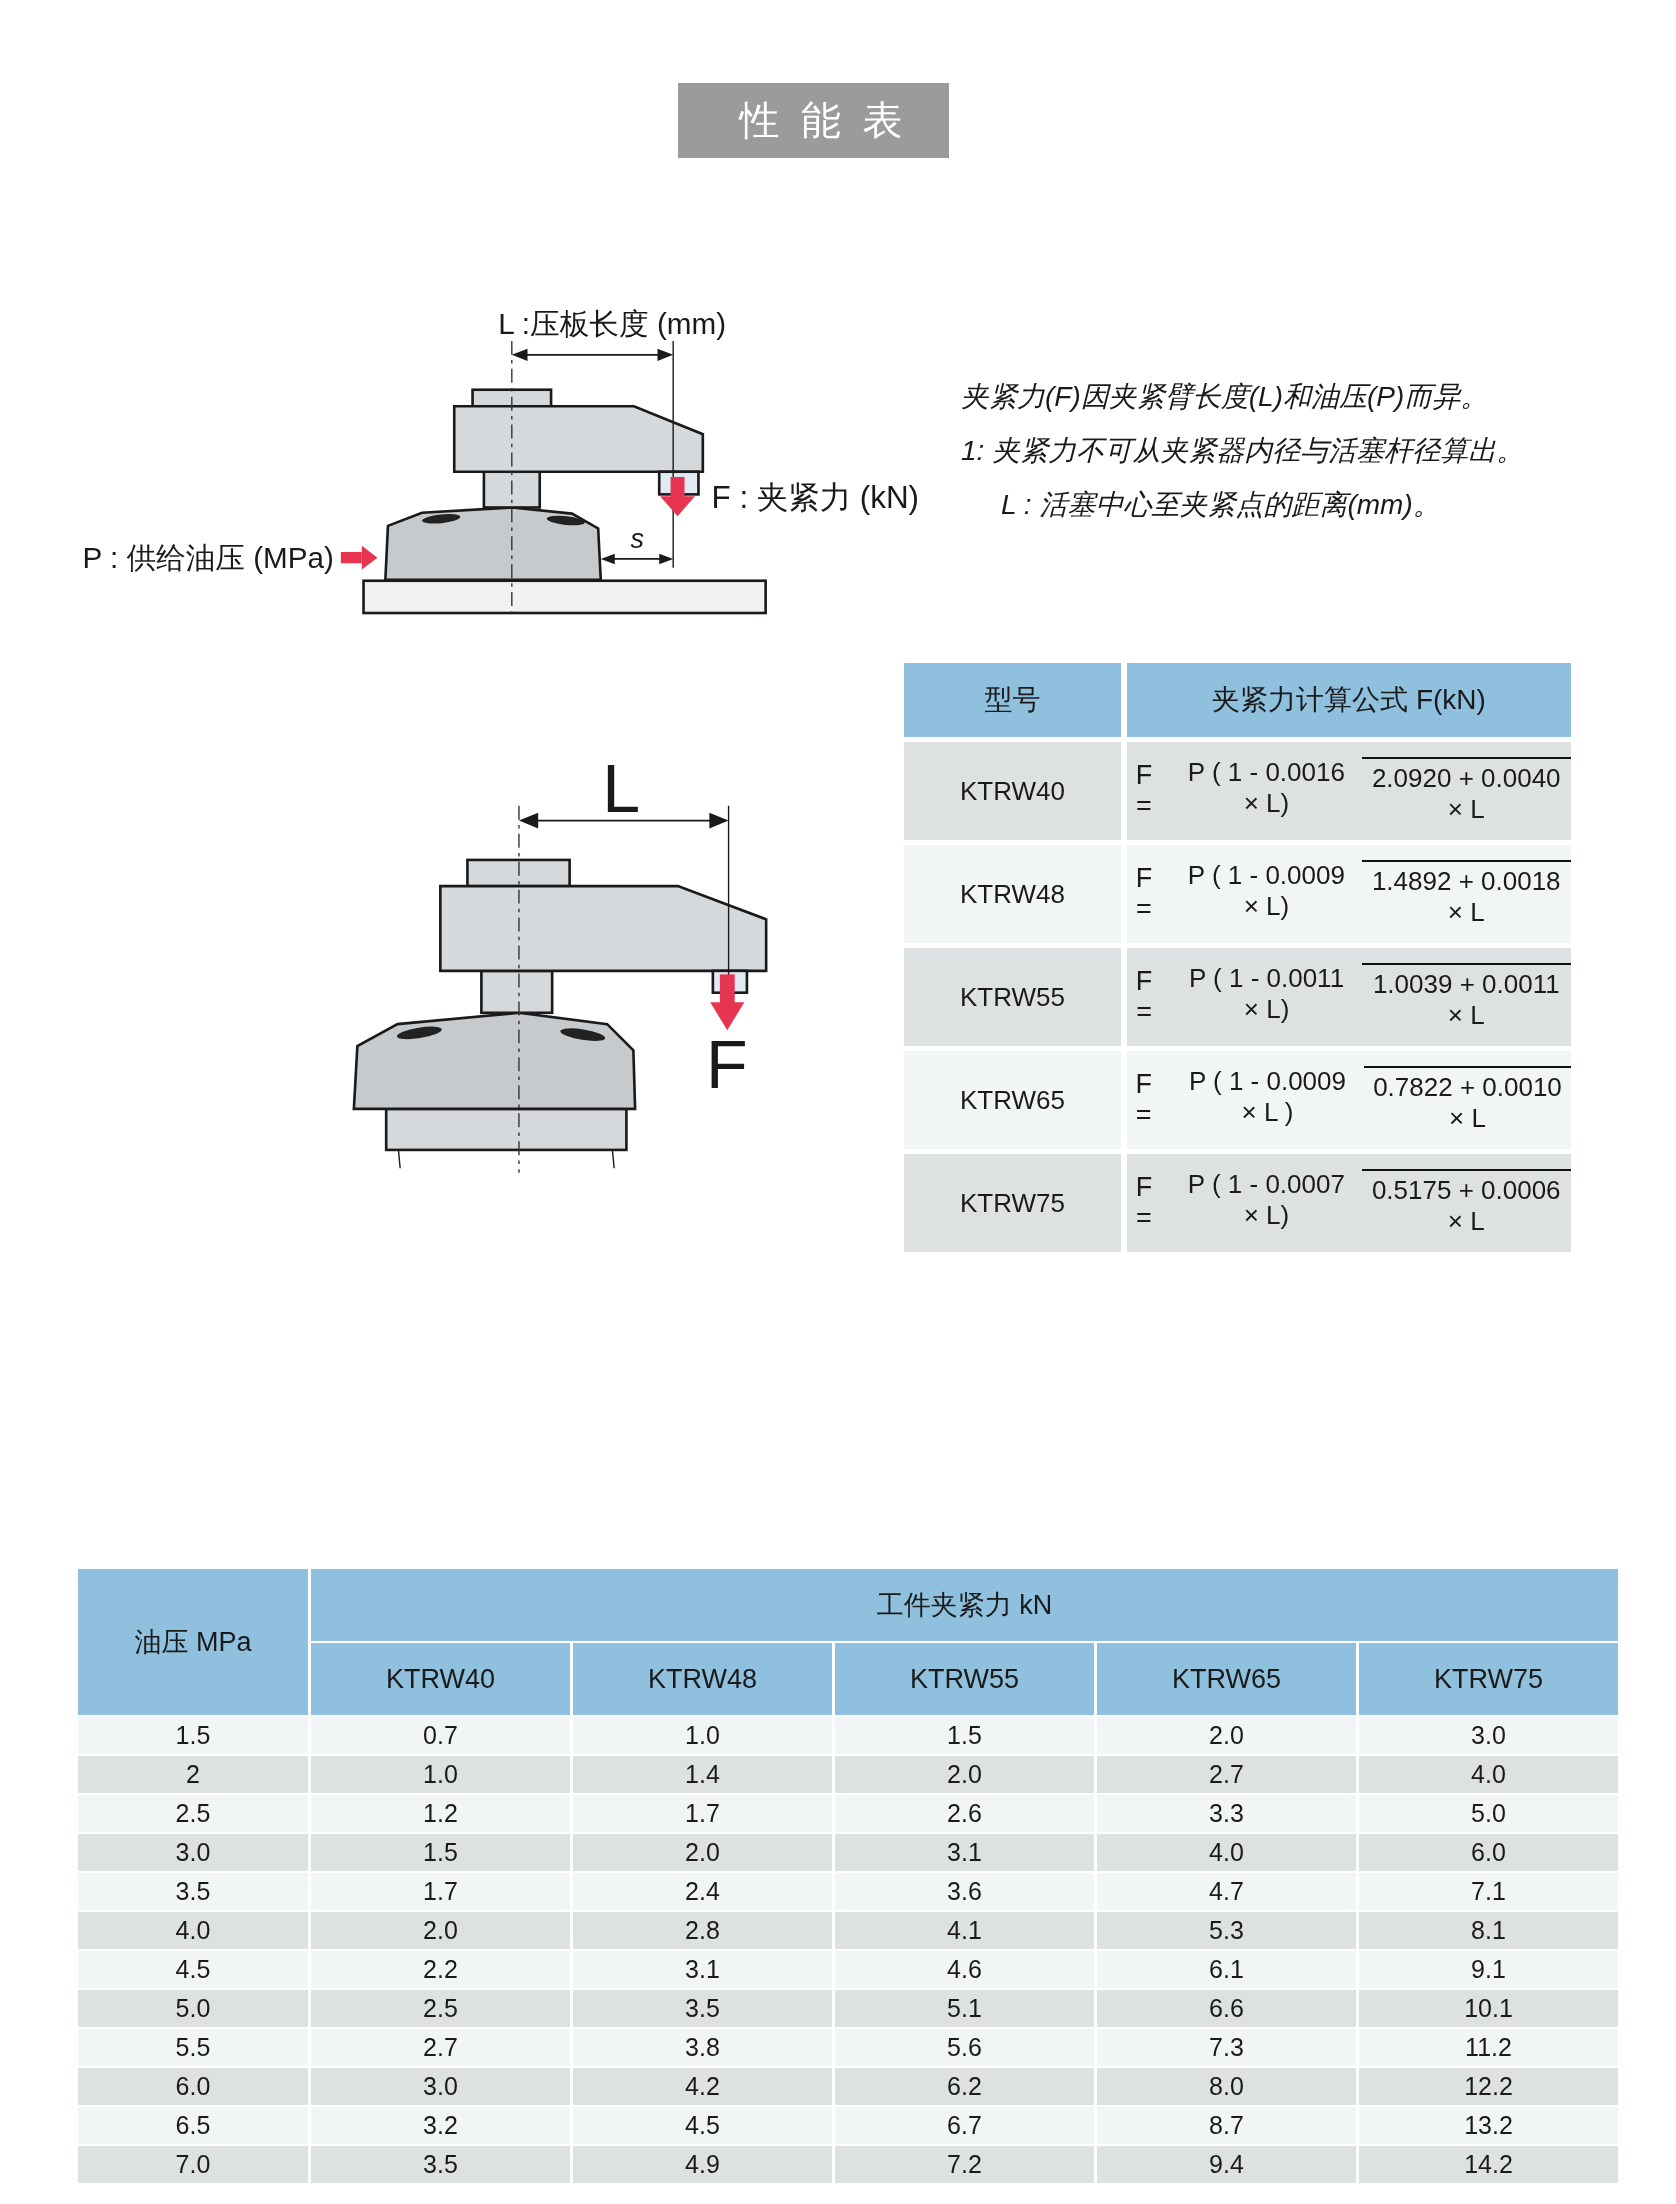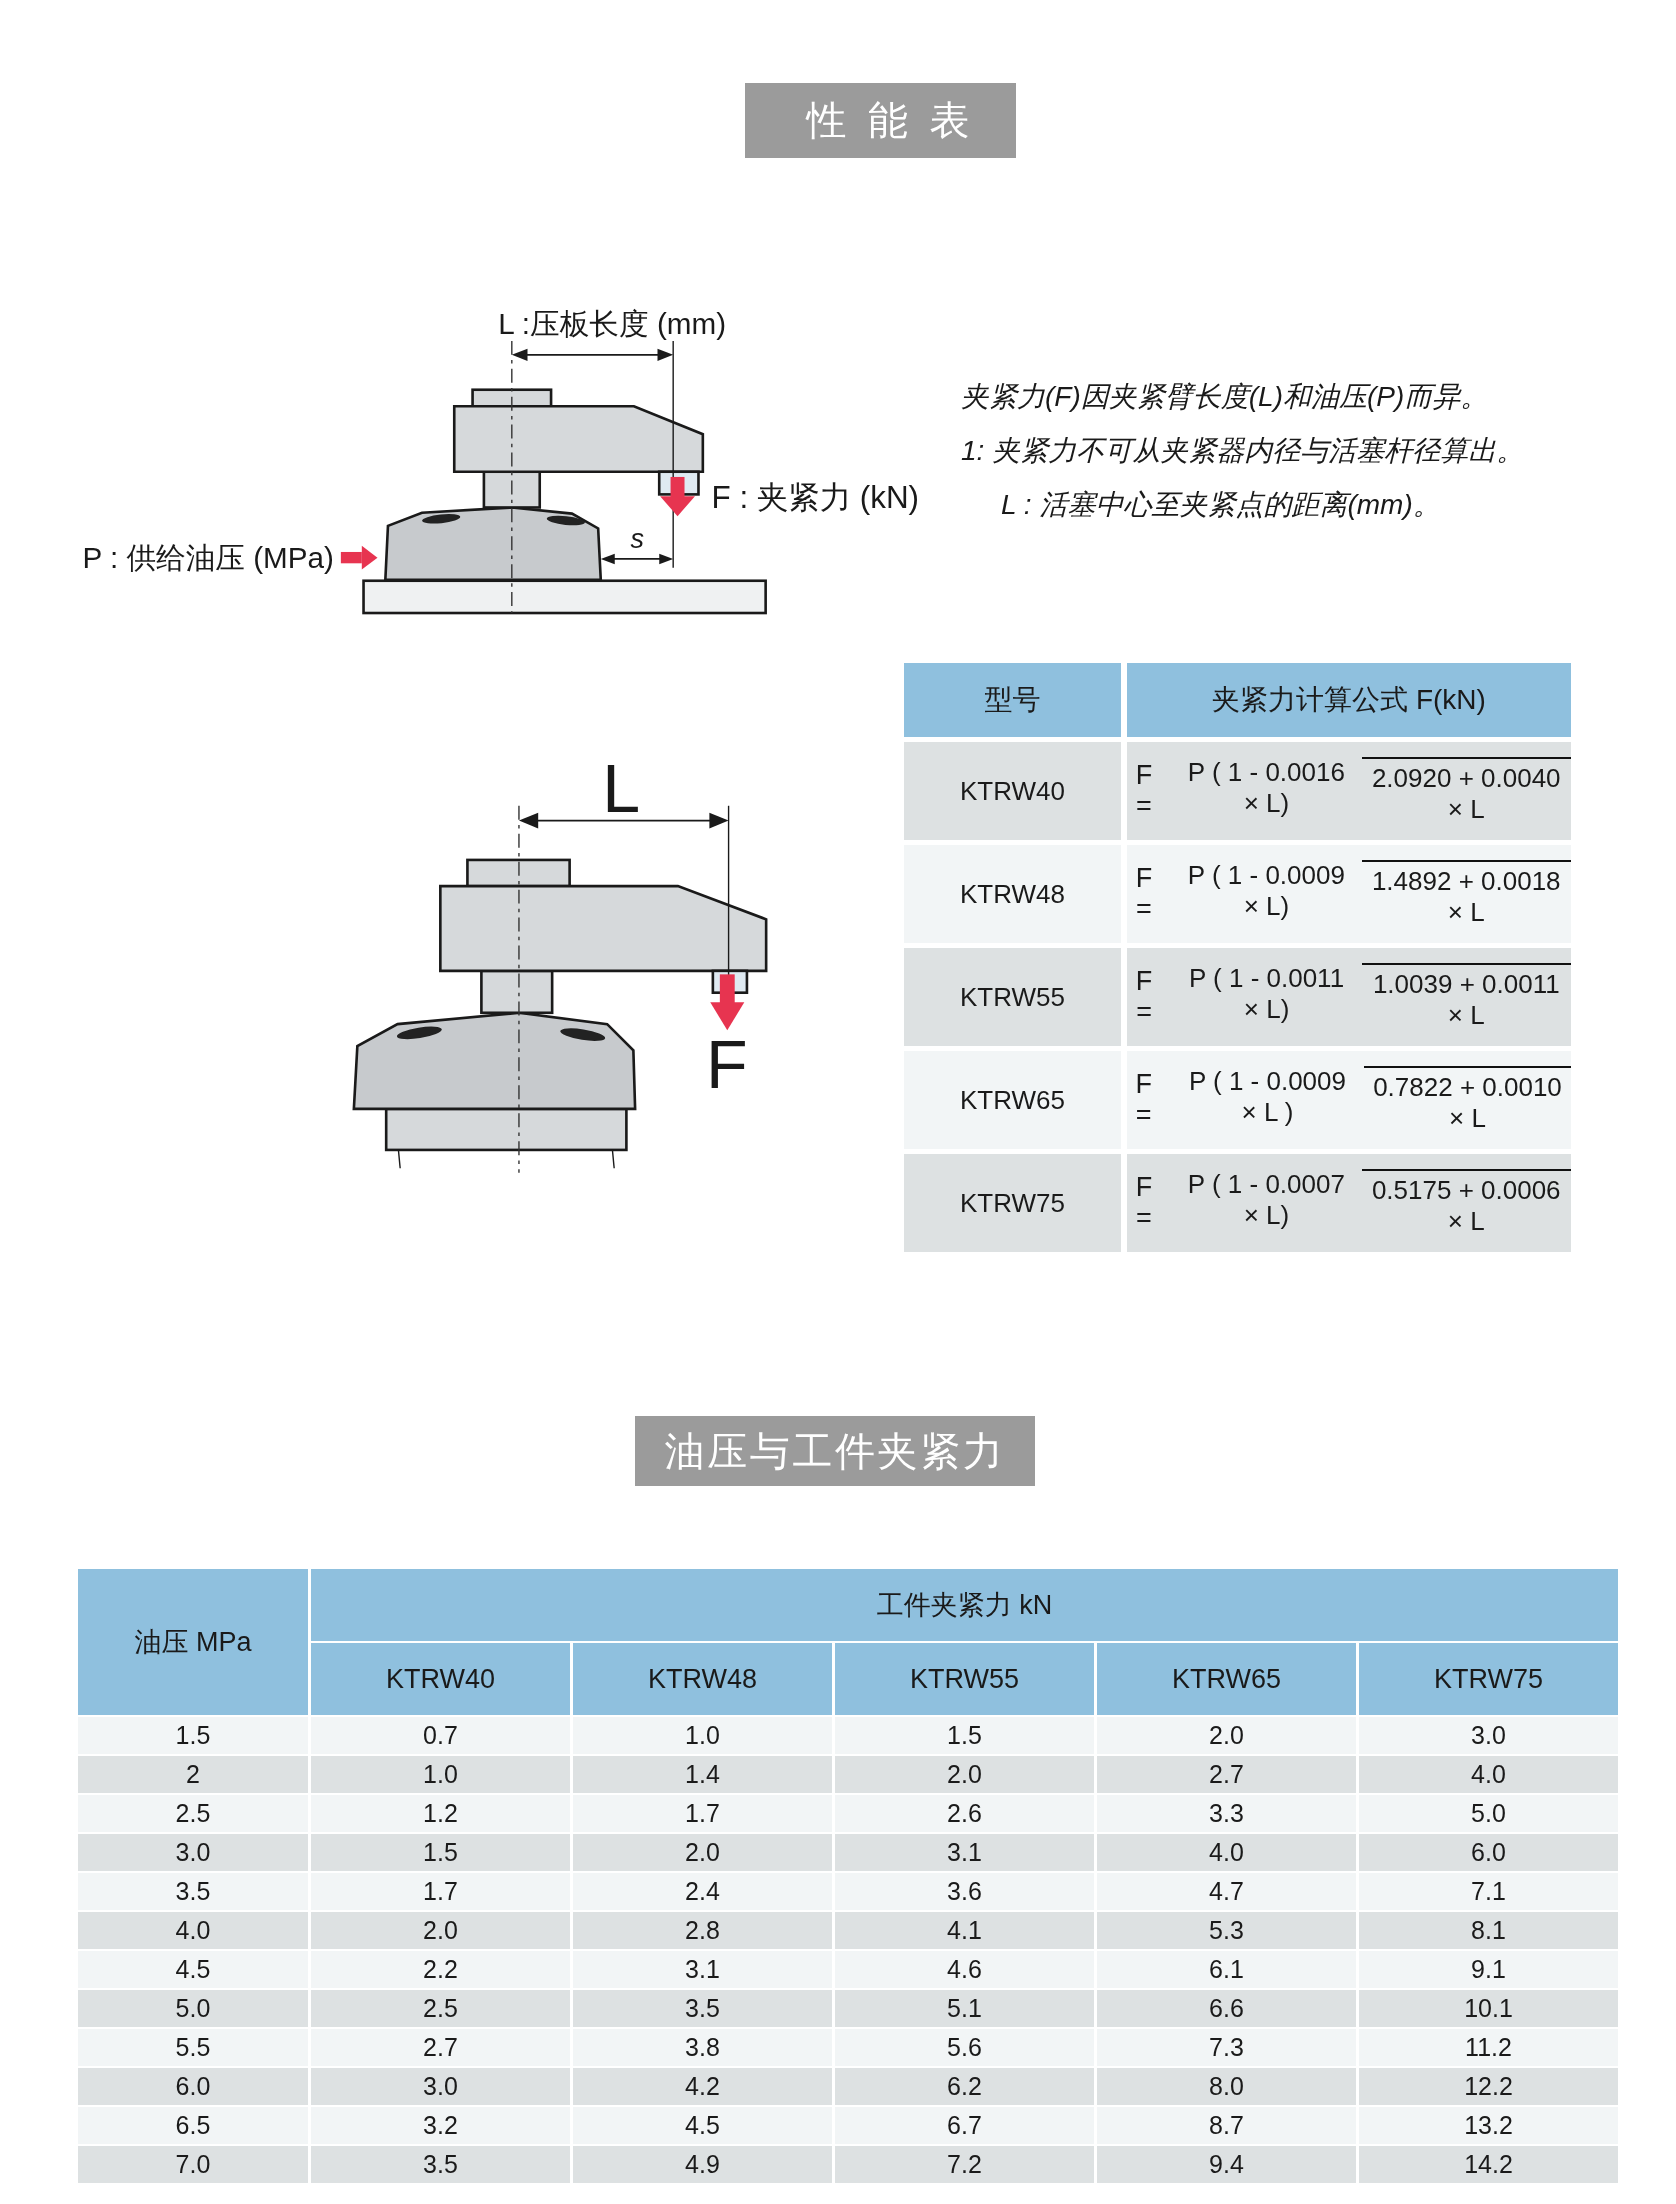--- a/index.html
+++ b/index.html
@@ -4,21 +4,21 @@
 <style>
   * { margin:0; padding:0; box-sizing:border-box; }
   html,body { background:#ffffff; }
   body { font-family:"Liberation Sans","DejaVu Sans",sans-serif; color:#1a1a1a; }
   .page { position:relative; width:1677px; height:2205px; background:#ffffff; overflow:hidden; }
 
   
   .banner { position:absolute; background:#9b9b9b; color:#ffffff;
             display:flex; align-items:center; justify-content:center;
             font-size:40px; letter-spacing:5.2px; }
-  .banner1 { left:745px; top:83px; width:271px; height:75px;padding-left:20px; }
+  .banner1 { left:678px; top:83px; width:271px; height:75px;padding-left:20px; }
   .banner2 { left:635px; top:1416px; width:400px; height:70px; letter-spacing:2.6px; }
 
   
   .notes { position:absolute; left:961px; top:370px; width:681px; }
   .notes div { font-size:28px; line-height:54px; white-space:nowrap;font-style:italic; }
   .notes .indent { padding-left:40px; }
 
   
   .ftable { position:absolute; left:898px; top:658px;
             border-collapse:separate; border-spacing:6.1px 5.2px; table-layout:fixed; }
@@ -195,21 +195,20 @@
     <line class="thin" x1="439" y1="65" x2="439" y2="270"></line>
     <line class="dimline" x1="215" y1="82" x2="423" y2="82"></line>
     <polygon class="arrhead" points="199,82 221,73 221,91"></polygon>
     <polygon class="arrhead" points="439,82 417,73 417,91"></polygon>
     <text x="316" y="72" font-size="78" text-anchor="middle">L</text>
     <rect class="red" x="429" y="258" width="17" height="34"></rect>
     <polygon class="red" points="418,290 457,290 437.5,322"></polygon>
     <text x="437" y="388" font-size="78" text-anchor="middle">F</text>
   </svg>
 
-  <div class="banner banner2">油压与工件夹紧力</div>
 
   <table class="ptable">
     <colgroup>
         <col class="pc0">
         <col class="pcn">
         <col class="pcn">
         <col class="pcn">
         <col class="pcn">
         <col class="pcn">
       </colgroup>

